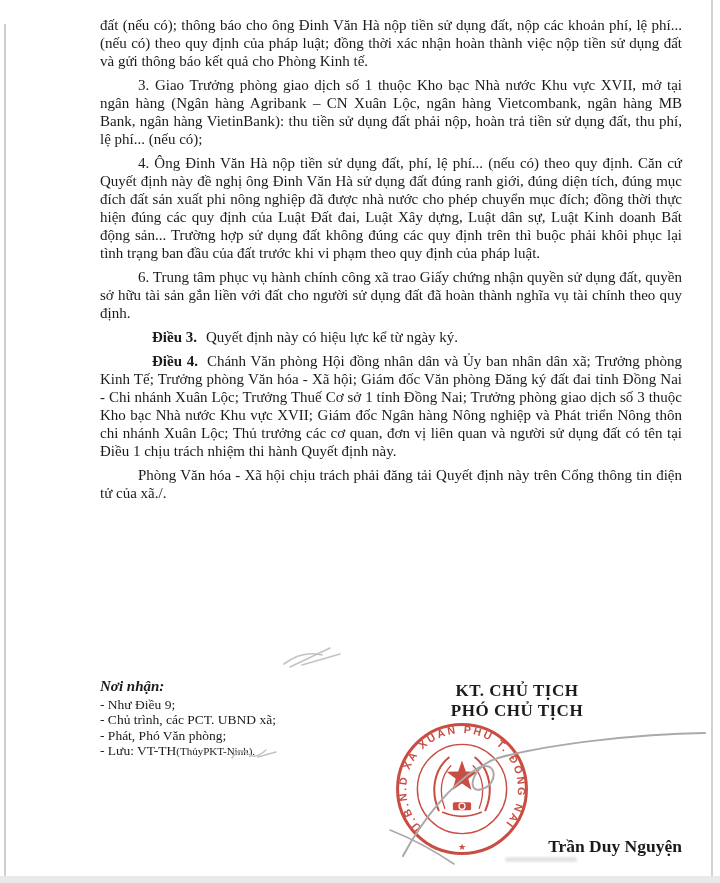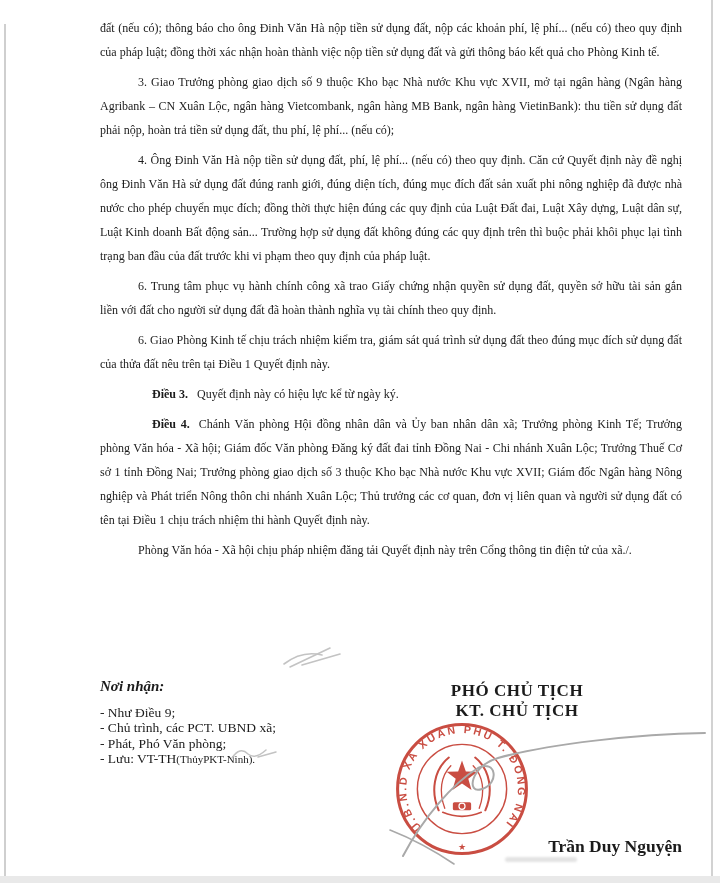--- a/index.html
+++ b/index.html
@@ -8,29 +8,29 @@
     background:#ffffff; font-family:"Liberation Serif", serif; color:#1b1b1b;
   }
   
   .edge-left   { position:absolute; left:4px;  top:24px; bottom:7px; width:2px; background:#cfcfcf; }
   .edge-right  { position:absolute; left:711px; top:0;   bottom:7px; width:2px; background:#d2d2d2; }
   .edge-bottom { position:absolute; left:0; bottom:0; width:100%; height:7px; background:#e9e9e9; }
 
   
   .body-text {
     position:absolute; left:100px; top:16px; width:582px;
-    font-size:12px; line-height:24px; text-align:justify;
+    font-size:15px; line-height:18px; text-align:justify;
   }
   .body-text p { margin:0 0 6px 0; }
   .indent { text-indent:38px; }
   .article-label { font-weight:bold; padding-right:9px;margin-left:14px; }
 
   
   .recipients { position:absolute; left:100px; top:679px; font-size:13.5px; line-height:15.5px; }
-  .recipients-heading { font-size:15px; font-weight:bold; font-style:italic; margin-bottom:10px; }
+  .recipients-heading { font-size:15px; font-weight:bold; font-style:italic; margin-bottom:2px; }
   .luu-small { font-size:11px; }
 
   
   .sig-titles {
     position:absolute; left:352px; top:681px; width:330px; text-align:center;
     font-weight:bold; font-size:17px; line-height:20px; letter-spacing:0.5px;
   }
   .signer-name {
     position:absolute; left:352px; top:836px; width:330px; text-align:right;
     font-weight:bold; font-size:17.5px;
@@ -49,40 +49,39 @@
 <body>
 
 <div class="screen">
 
   <div class="edge-left"></div>
   <div class="edge-right"></div>
   <div class="edge-bottom"></div>
 
   <div class="body-text">
     <p>đất (nếu có); thông báo cho ông Đinh Văn Hà nộp tiền sử dụng đất, nộp các khoản phí, lệ phí... (nếu có) theo quy định của pháp luật; đồng thời xác nhận hoàn thành việc nộp tiền sử dụng đất và gửi thông báo kết quả cho Phòng Kinh tế.</p>
-    <p class="indent">3. Giao Trưởng phòng giao dịch số 9 thuộc Kho bạc Nhà nước Khu vực XVII, mở tại ngân hàng (Ngân hàng Agribank – CN Xuân Lộc, ngân hàng Vietcombank, ngân hàng MB Bank, ngân hàng VietinBank): thu tiền sử dụng đất phải nộp, hoàn trả tiền sử dụng đất, thu phí, lệ phí... (nếu có);</p>
+    <p class="indent">3. Giao Trưởng phòng giao dịch số 1 thuộc Kho bạc Nhà nước Khu vực XVII, mở tại ngân hàng (Ngân hàng Agribank – CN Xuân Lộc, ngân hàng Vietcombank, ngân hàng MB Bank, ngân hàng VietinBank): thu tiền sử dụng đất phải nộp, hoàn trả tiền sử dụng đất, thu phí, lệ phí... (nếu có);</p>
     <p class="indent">4. Ông Đinh Văn Hà nộp tiền sử dụng đất, phí, lệ phí... (nếu có) theo quy định. Căn cứ Quyết định này đề nghị ông Đinh Văn Hà sử dụng đất đúng ranh giới, đúng diện tích, đúng mục đích đất sản xuất phi nông nghiệp đã được nhà nước cho phép chuyển mục đích; đồng thời thực hiện đúng các quy định của Luật Đất đai, Luật Xây dựng, Luật dân sự, Luật Kinh doanh Bất động sản... Trường hợp sử dụng đất không đúng các quy định trên thì buộc phải khôi phục lại tình trạng ban đầu của đất trước khi vi phạm theo quy định của pháp luật.</p>
     <p class="indent">6. Trung tâm phục vụ hành chính công xã trao Giấy chứng nhận quyền sử dụng đất, quyền sở hữu tài sản gắn liền với đất cho người sử dụng đất đã hoàn thành nghĩa vụ tài chính theo quy định.</p>
-    <p class="indent">6. Giao Phòng Kinh tế chịu trách nhiệm kiểm tra, giám sát quá trình sử dụng đất theo đúng mục đích sử dụng đất của thửa đất nêu trên tại Điều 1 Quyết định này.</p>
     <p class="indent"><span class="article-label">Điều 3.</span><span>Quyết định này có hiệu lực kể từ ngày ký.</span></p>
     <p class="indent"><span class="article-label">Điều 4.</span><span>Chánh Văn phòng Hội đồng nhân dân và Ủy ban nhân dân xã; Trưởng phòng Kinh Tế; Trưởng phòng Văn hóa - Xã hội; Giám đốc Văn phòng Đăng ký đất đai tỉnh Đồng Nai - Chi nhánh Xuân Lộc; Trưởng Thuế Cơ sở 1 tỉnh Đồng Nai; Trưởng phòng giao dịch số 3 thuộc Kho bạc Nhà nước Khu vực XVII; Giám đốc Ngân hàng Nông nghiệp và Phát triển Nông thôn chi nhánh Xuân Lộc; Thủ trưởng các cơ quan, đơn vị liên quan và người sử dụng đất có tên tại Điều 1 chịu trách nhiệm thi hành Quyết định này.</span></p>
-    <p class="indent">Phòng Văn hóa - Xã hội chịu pháp nhiệm đăng tải Quyết định này trên Cổng thông tin điện tử của xã./.</p>
+    <p class="indent">Phòng Văn hóa - Xã hội chịu trách phải đăng tải Quyết định này trên Cổng thông tin điện tử của xã./.</p>
   </div>
 
   <div class="recipients">
     <div class="recipients-heading">Nơi nhận:</div>
     <div>- Như Điều 9;</div>
     <div>- Chủ trình, các PCT. UBND xã;</div>
     <div>- Phát, Phó Văn phòng;</div>
     <div><span>- Lưu: VT-TH</span><span class="luu-small">(ThủyPKT-Ninh).</span></div>
   </div>
 
   <div class="sig-titles">
+    <div>KT. CHỦ TỊCH</div>
     <div>PHÓ CHỦ TỊCH</div>
-    <div>KT. CHỦ TỊCH</div>
   </div>
 
   <svg class="seal-svg" viewBox="0 0 138 138">
     <g stroke="#c43a2e" fill="none" stroke-width="3">
       <circle cx="69" cy="69" r="63.5"></circle>
       <circle cx="69" cy="69" r="44" stroke-width="1.4"></circle>
     </g>
     <path id="sealTextArc" d="M 32.2 109.9 A 55 55 0 1 1 105.8 109.9" fill="none"></path>
     <text font-size="10.5" font-weight="bold" fill="#c43a2e" font-family="Liberation Sans, sans-serif" letter-spacing="1">
       <textPath href="#sealTextArc" startOffset="4" textLength="252">U.B.N.D XÃ XUÂN PHÚ T. ĐỒNG NAI</textPath>

